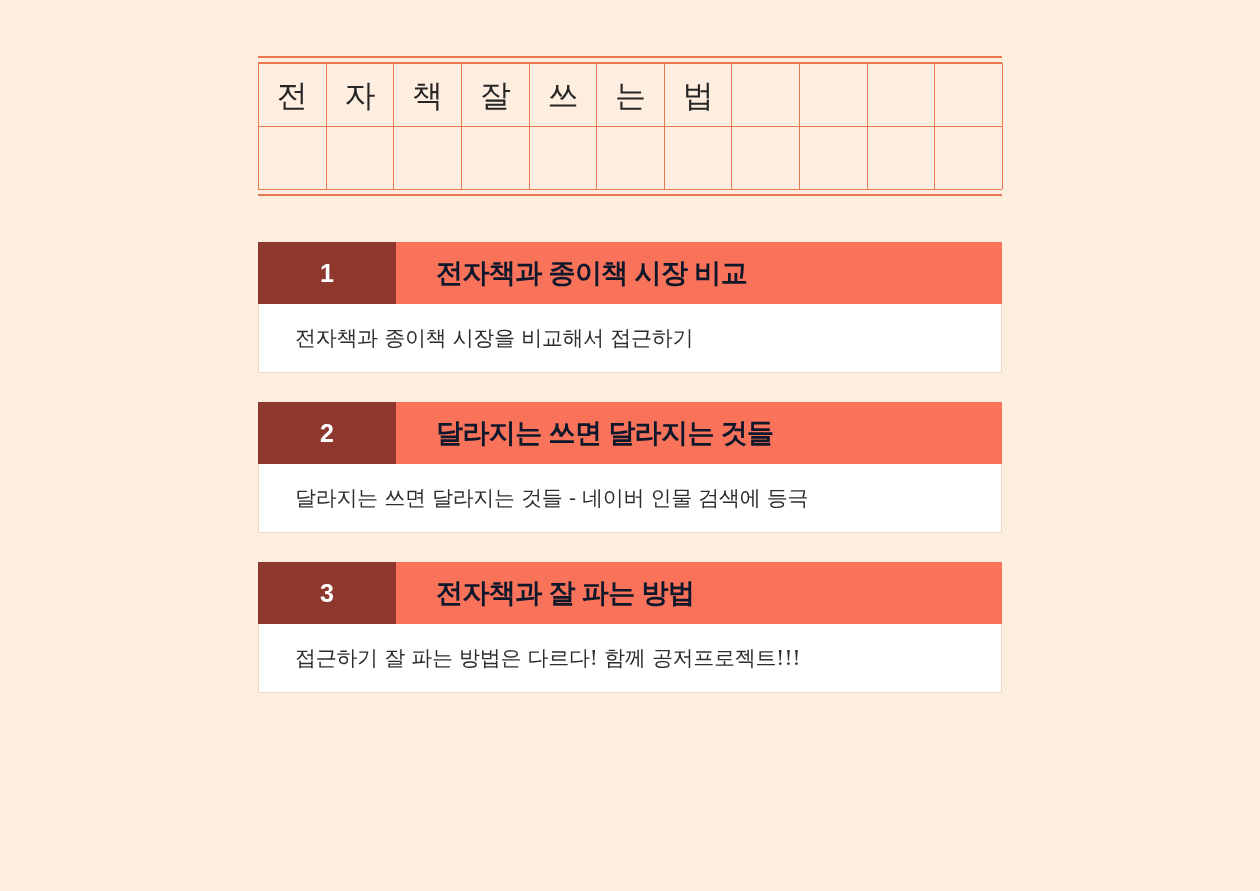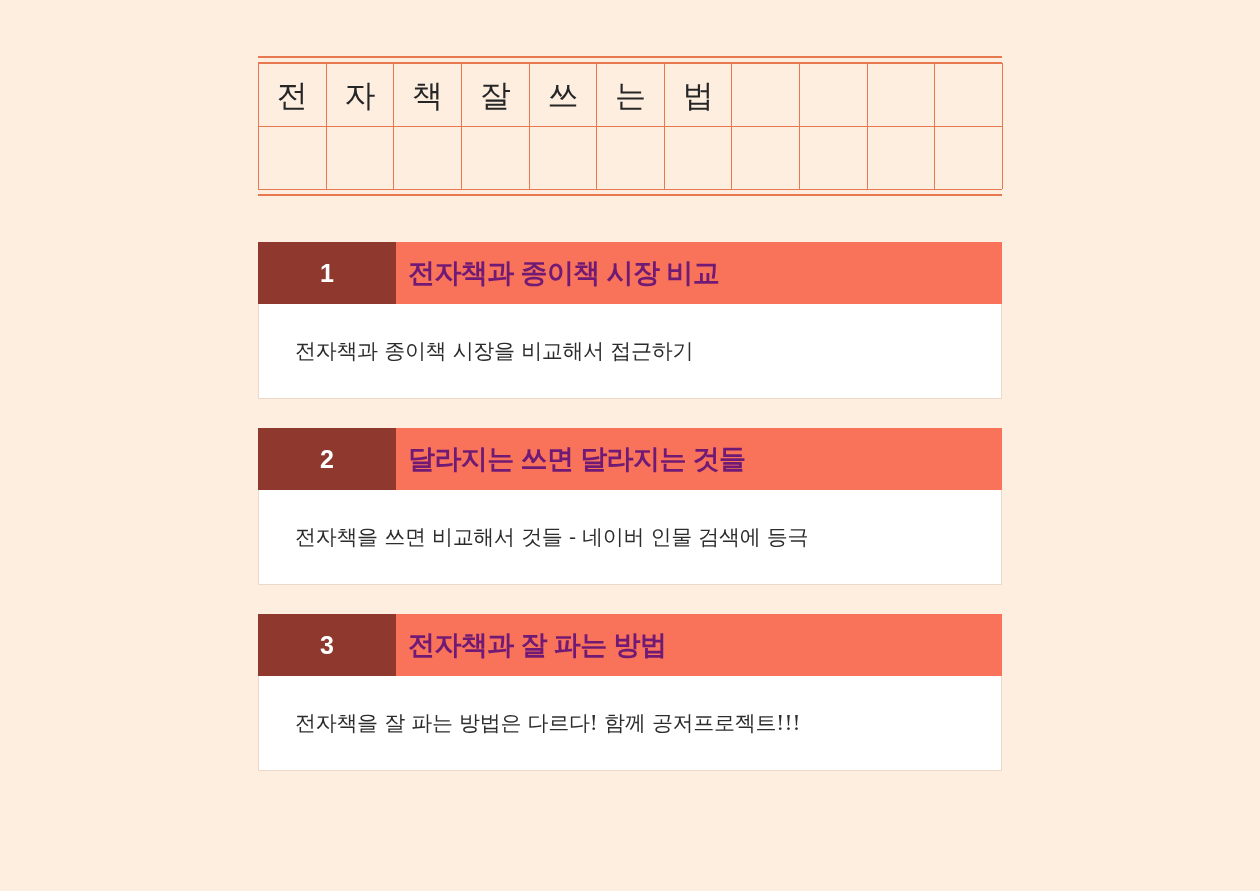--- a/index.html
+++ b/index.html
@@ -88,33 +88,33 @@
     justify-content: center;
     font-size: 25px;
     font-weight: bold;
     font-family: "Liberation Sans", sans-serif;
     box-sizing: border-box;
   }
   .card-title {
     flex: 1 1 auto;
     display: flex;
     align-items: center;
-    padding-left: 12px;
-    color: #701a75;
+    padding-left: 40px;
+    color: #0f172a;
     font-size: 27px;
     font-weight: bold;
     letter-spacing: -0.6px;
     font-family: "Liberation Sans", sans-serif;
   }
   .card-body {
     background: #ffffff;
     border: 1px solid #ecd9c9;
     border-top: none;
     box-sizing: border-box;
-    height: 95px;
+    height: 69px;
     display: flex;
     align-items: center;
     padding-left: 36px;
     padding-right: 24px;
   }
   .card-body-text {
     font-family: "DejaVu Serif", "Liberation Serif", serif;
     font-size: 21px;
     color: #2c2c2c;
     letter-spacing: -0.3px;
@@ -174,28 +174,28 @@
         <span class="card-body-text">전자책과 종이책 시장을 비교해서 접근하기</span>
       </div>
     </div>
 
     <div class="card">
       <div class="card-head">
         <div class="card-num">2</div>
         <div class="card-title">달라지는 쓰면 달라지는 것들</div>
       </div>
       <div class="card-body">
-        <span class="card-body-text">전자책을 쓰면 비교해서 것들 - 네이버 인물 검색에 등극</span>
+        <span class="card-body-text">달라지는 쓰면 달라지는 것들 - 네이버 인물 검색에 등극</span>
       </div>
     </div>
 
     <div class="card">
       <div class="card-head">
         <div class="card-num">3</div>
         <div class="card-title">전자책과 잘 파는 방법</div>
       </div>
       <div class="card-body">
-        <span class="card-body-text">전자책을 잘 파는 방법은 다르다! 함께 공저프로젝트!!!</span>
+        <span class="card-body-text">접근하기 잘 파는 방법은 다르다! 함께 공저프로젝트!!!</span>
       </div>
     </div>
 
   </div>
 </div>
 
 </body></html>

